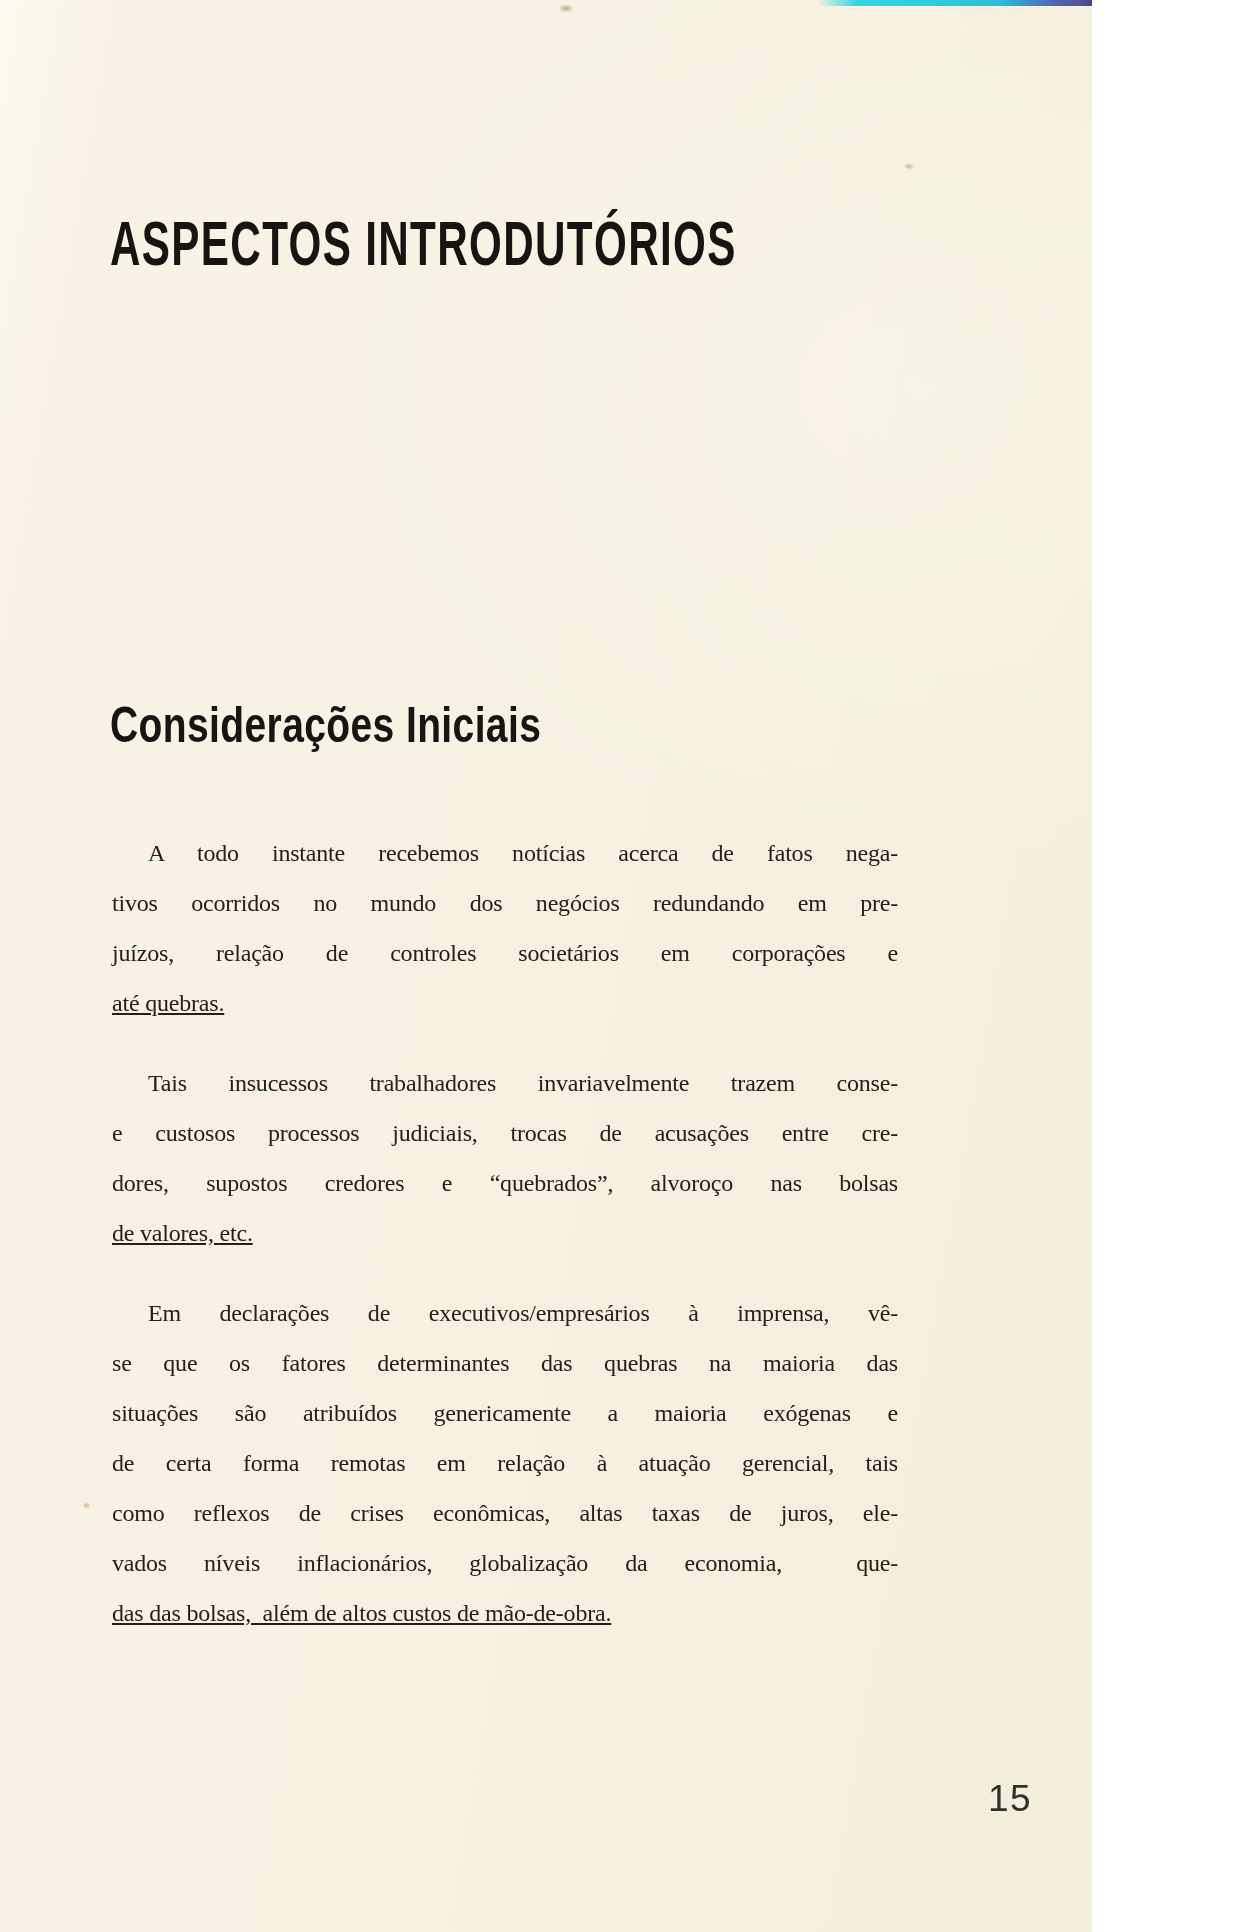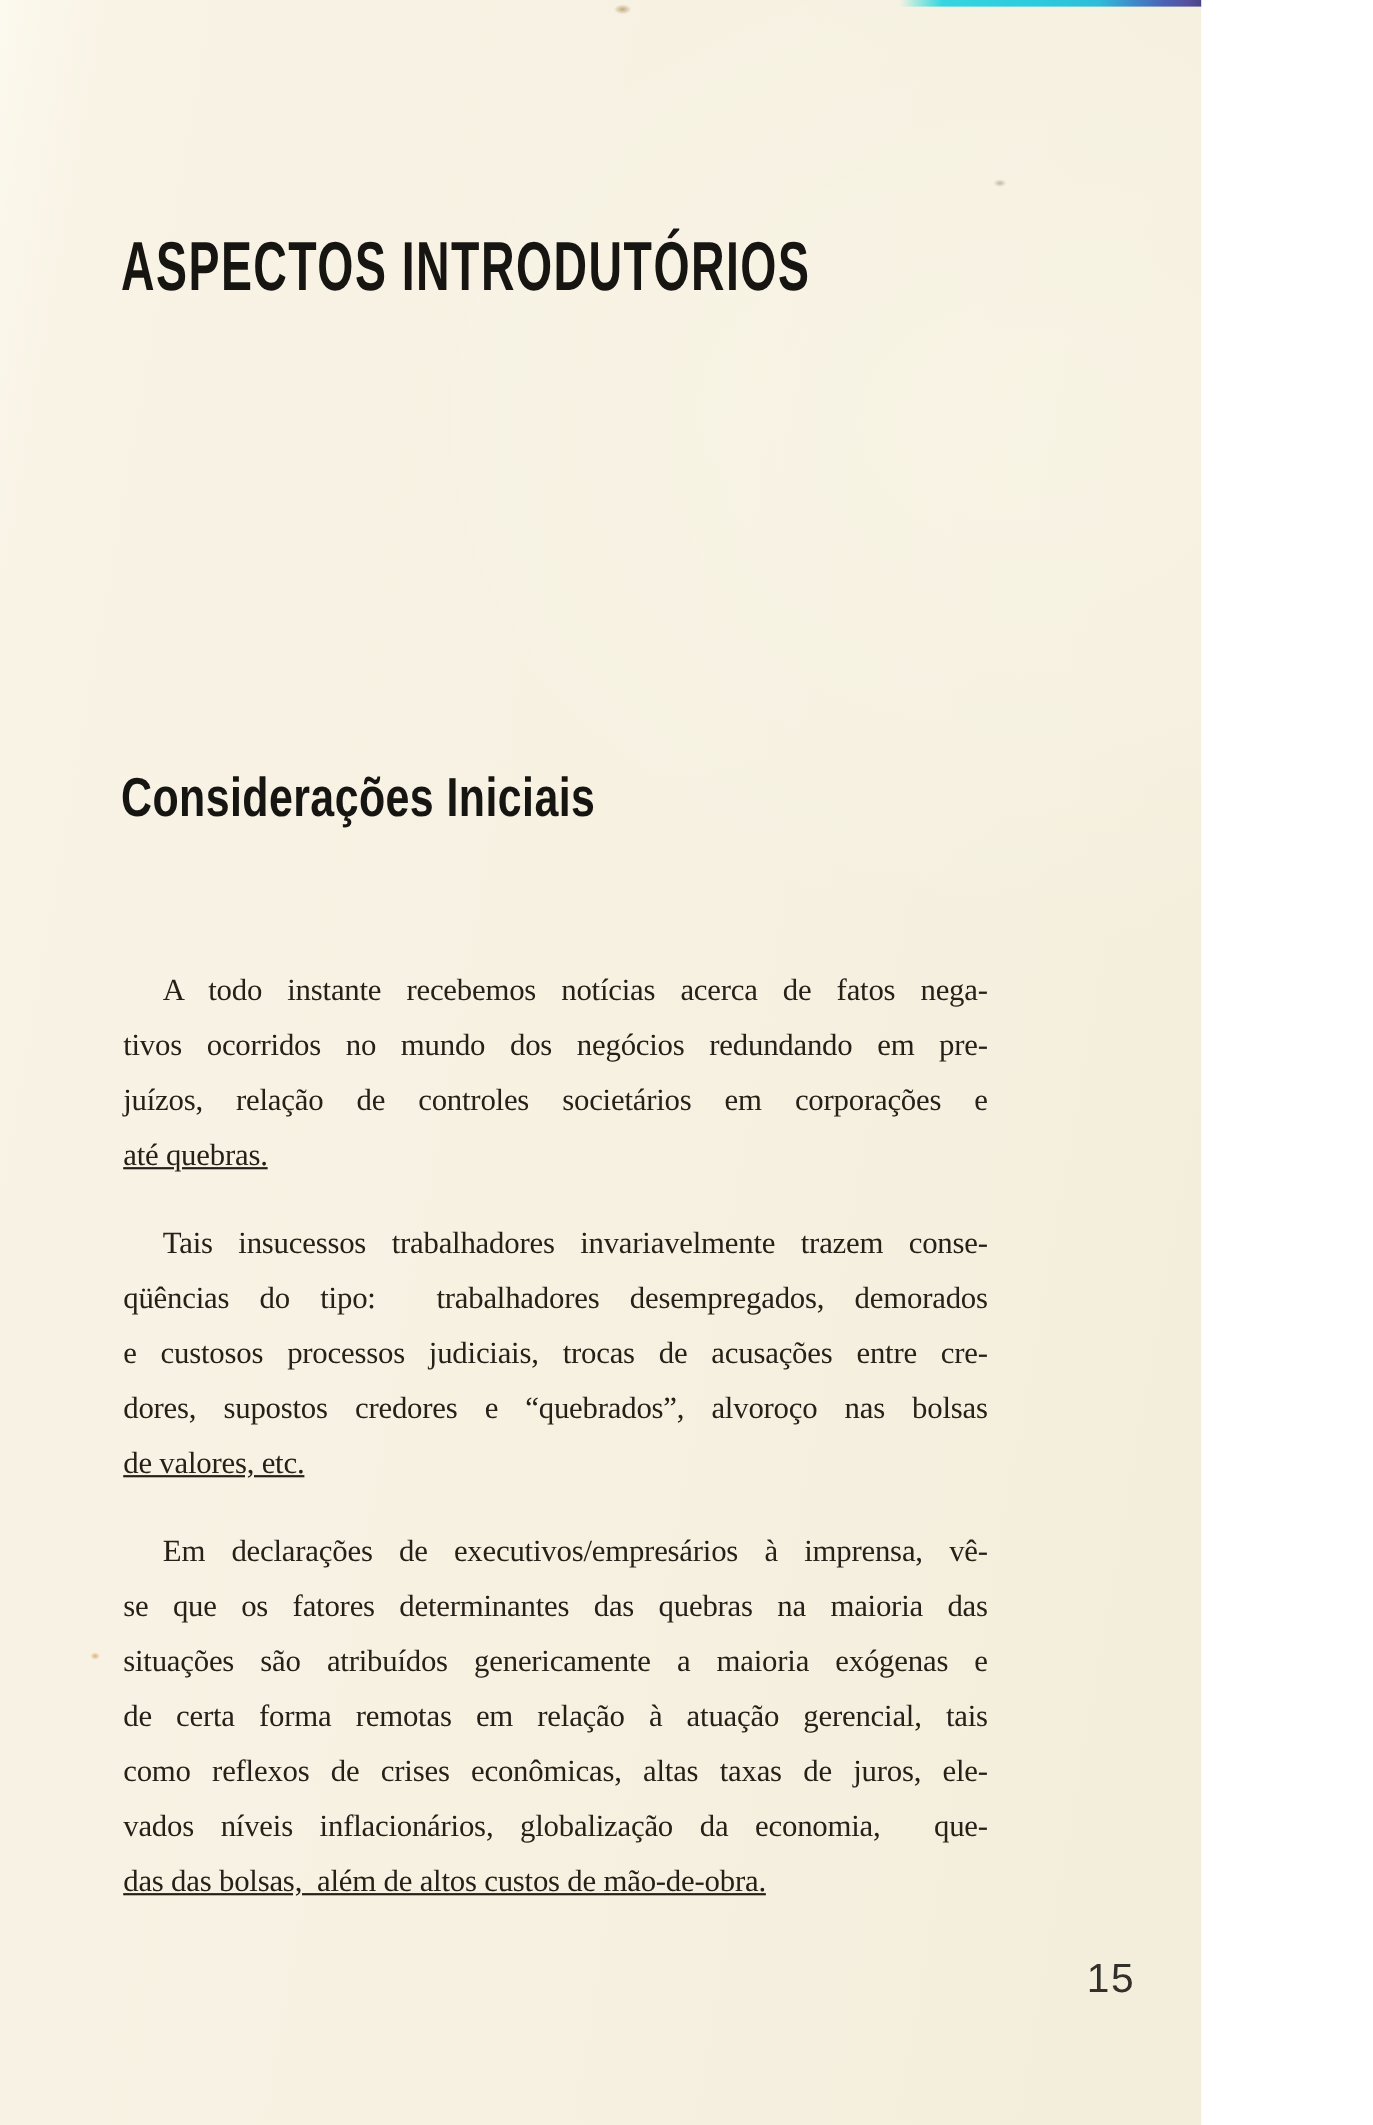--- a/index.html
+++ b/index.html
@@ -61,23 +61,23 @@
     font-size: 50px;
     line-height: 1;
     letter-spacing: 0.5px;
     color: #161512;
     transform: scaleX(0.78);
     transform-origin: left top;
     white-space: nowrap;
   }
   .body-text {
     position: absolute;
-    left: 112px; top: 876px;
+    left: 112px; top: 828px;
     width: 786px;
-    font-size: 28px;
+    font-size: 24px;
     line-height: 50px;
     letter-spacing: -0.2px;
     color: #272019;
   }
   .para { margin: 0 0 30px 0; }
   .pline { text-align: justify; text-align-last: justify; }
   .pline.first { text-indent: 36px; }
   .pline.lastline { text-align-last: left; text-decoration: underline; }
   .page-number {
     position: absolute;
@@ -108,21 +108,20 @@
 
     <div class="para">
       <div class="pline first">A todo instante recebemos notícias acerca de fatos nega-</div>
       <div class="pline">tivos ocorridos no mundo dos negócios redundando em pre-</div>
       <div class="pline">juízos, relação de controles societários em corporações e</div>
       <div class="pline lastline">até quebras.</div>
     </div>
 
     <div class="para">
       <div class="pline first">Tais insucessos trabalhadores invariavelmente trazem conse-</div>
-      <div class="pline">qüências do tipo:&nbsp; trabalhadores desempregados, demorados</div>
       <div class="pline">e custosos processos judiciais, trocas de acusações entre cre-</div>
       <div class="pline">dores, supostos credores e “quebrados”, alvoroço nas bolsas</div>
       <div class="pline lastline">de valores, etc.</div>
     </div>
 
     <div class="para">
       <div class="pline first">Em declarações de executivos/empresários à imprensa, vê-</div>
       <div class="pline">se que os fatores determinantes das quebras na maioria das</div>
       <div class="pline">situações são atribuídos genericamente a maioria exógenas e</div>
       <div class="pline">de certa forma remotas em relação à atuação gerencial, tais</div>

